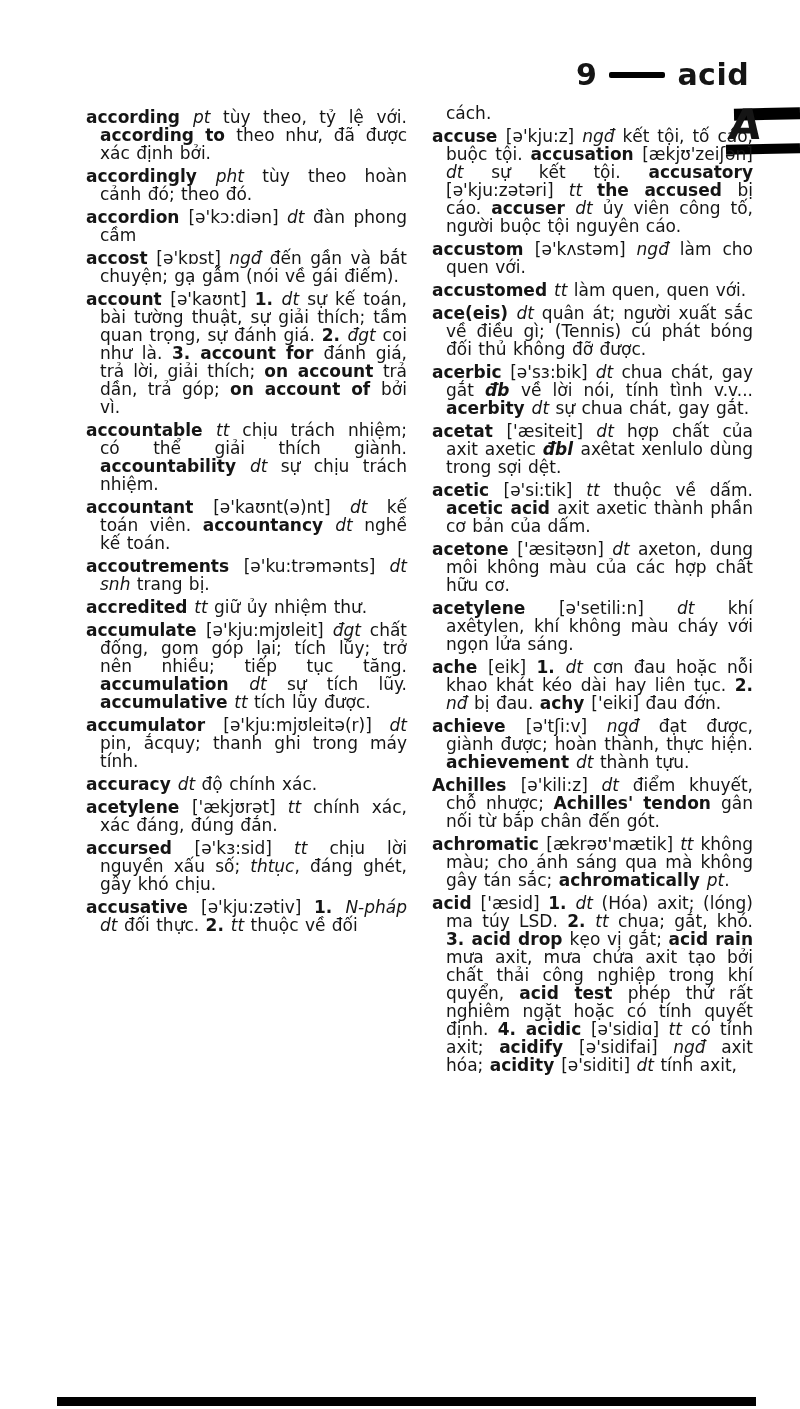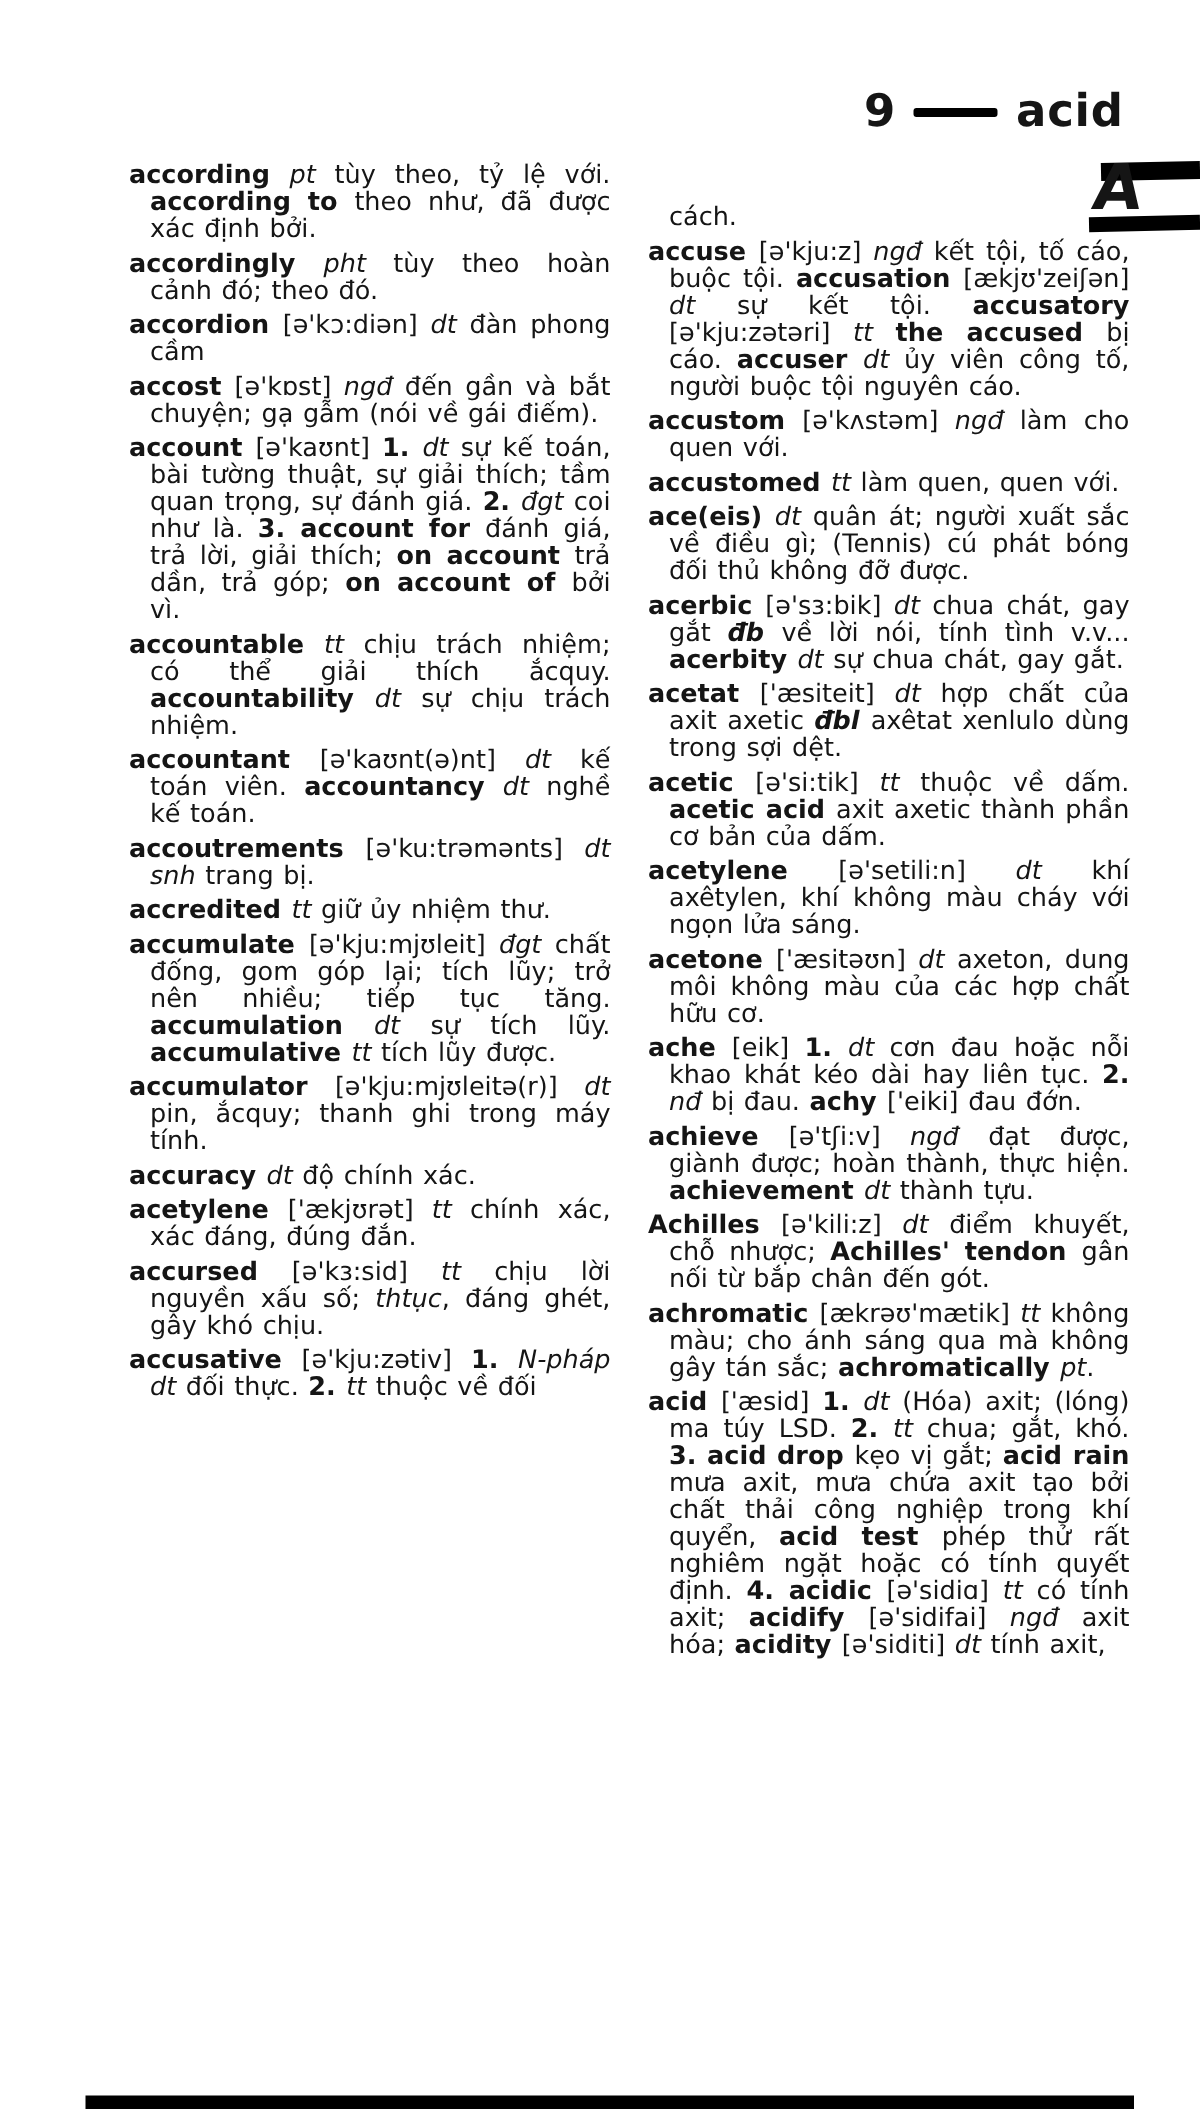--- a/index.html
+++ b/index.html
@@ -45,21 +45,21 @@
     word-spacing: 1px;
   }
   .col.left  { left: 86px;  top: 108px; }
   .col.right { left: 432px; top: 104px; }
 
   .entry {
     margin: 0 0 5px 0;
     padding-left: 14px;
     text-indent: -14px;
   }
-  .entry.cont { text-indent: 0; margin-top: 32px; }
+  .entry.cont { text-indent: 0; }
 
   .b  { font-weight: 700; }
   .i  { font-style: italic; }
   .bi { font-weight: 700; font-style: italic; }
   .r  { font-weight: 400; }
 
   
   .bottom-rule {
     position: absolute;
     left: 57px; top: 1397px;
@@ -83,42 +83,42 @@
     <div class="stripe bottom"></div>
     <span class="letter">A</span>
   </div>
 
   <div class="col left">
       <p class="entry"><span class="b">according </span><span class="i">pt </span><span class="r">tùy theo, tỷ lệ với. </span><span class="b">according to </span><span class="r">theo như, đã được xác định bởi.</span></p>
       <p class="entry"><span class="b">accordingly </span><span class="i">pht </span><span class="r">tùy theo hoàn cảnh đó; theo đó.</span></p>
       <p class="entry"><span class="b">accordion </span><span class="r">[ə'kɔ:diən] </span><span class="i">dt </span><span class="r">đàn phong cầm</span></p>
       <p class="entry"><span class="b">accost </span><span class="r">[ə'kɒst] </span><span class="i">ngđ </span><span class="r">đến gần và bắt chuyện; gạ gẫm (nói về gái điếm).</span></p>
       <p class="entry"><span class="b">account </span><span class="r">[ə'kaʊnt] </span><span class="b">1. </span><span class="i">dt </span><span class="r">sự kế toán, bài tường thuật, sự giải thích; tầm quan trọng, sự đánh giá. </span><span class="b">2. </span><span class="i">đgt </span><span class="r">coi như là. </span><span class="b">3. account for </span><span class="r">đánh giá, trả lời, giải thích; </span><span class="b">on account </span><span class="r">trả dần, trả góp; </span><span class="b">on account of </span><span class="r">bởi vì.</span></p>
-      <p class="entry"><span class="b">accountable </span><span class="i">tt </span><span class="r">chịu trách nhiệm; có thể giải thích ắcquy. </span><span class="b">accountability </span><span class="i">dt </span><span class="r">sự chịu trách nhiệm.</span></p>
+      <p class="entry"><span class="b">accountable </span><span class="i">tt </span><span class="r">chịu trách nhiệm; có thể giải thích giành. </span><span class="b">accountability </span><span class="i">dt </span><span class="r">sự chịu trách nhiệm.</span></p>
       <p class="entry"><span class="b">accountant </span><span class="r">[ə'kaʊnt(ə)nt] </span><span class="i">dt </span><span class="r">kế toán viên. </span><span class="b">accountancy </span><span class="i">dt </span><span class="r">nghề kế toán.</span></p>
       <p class="entry"><span class="b">accoutrements </span><span class="r">[ə'ku:trəmənts] </span><span class="i">dt snh </span><span class="r">trang bị.</span></p>
       <p class="entry"><span class="b">accredited </span><span class="i">tt </span><span class="r">giữ ủy nhiệm thư.</span></p>
       <p class="entry"><span class="b">accumulate </span><span class="r">[ə'kju:mjʊleit] </span><span class="i">đgt </span><span class="r">chất đống, gom góp lại; tích lũy; trở nên nhiều; tiếp tục tăng. </span><span class="b">accumulation </span><span class="i">dt </span><span class="r">sự tích lũy. </span><span class="b">accumulative </span><span class="i">tt </span><span class="r">tích lũy được.</span></p>
       <p class="entry"><span class="b">accumulator </span><span class="r">[ə'kju:mjʊleitə(r)] </span><span class="i">dt </span><span class="r">pin, ắcquy; thanh ghi trong máy tính.</span></p>
       <p class="entry"><span class="b">accuracy </span><span class="i">dt </span><span class="r">độ chính xác.</span></p>
       <p class="entry"><span class="b">acetylene </span><span class="r">['ækjʊrət] </span><span class="i">tt </span><span class="r">chính xác, xác đáng, đúng đắn.</span></p>
       <p class="entry"><span class="b">accursed </span><span class="r">[ə'kɜ:sid] </span><span class="i">tt </span><span class="r">chịu lời nguyền xấu số; </span><span class="i">thtục</span><span class="r">, đáng ghét, gây khó chịu.</span></p>
       <p class="entry"><span class="b">accusative </span><span class="r">[ə'kju:zətiv] </span><span class="b">1. </span><span class="i">N-pháp dt </span><span class="r">đối thực. </span><span class="b">2. </span><span class="i">tt </span><span class="r">thuộc về đối</span></p>
     </div>
   <div class="col right">
       <p class="entry cont"><span class="r">cách.</span></p>
       <p class="entry"><span class="b">accuse </span><span class="r">[ə'kju:z] </span><span class="i">ngđ </span><span class="r">kết tội, tố cáo, buộc tội. </span><span class="b">accusation </span><span class="r">[ækjʊ'zeiʃən] </span><span class="i">dt </span><span class="r">sự kết tội. </span><span class="b">accusatory </span><span class="r">[ə'kju:zətəri] </span><span class="i">tt </span><span class="b">the accused </span><span class="r">bị cáo. </span><span class="b">accuser </span><span class="i">dt </span><span class="r">ủy viên công tố, người buộc tội nguyên cáo.</span></p>
       <p class="entry"><span class="b">accustom </span><span class="r">[ə'kʌstəm] </span><span class="i">ngđ </span><span class="r">làm cho quen với.</span></p>
       <p class="entry"><span class="b">accustomed </span><span class="i">tt </span><span class="r">làm quen, quen với.</span></p>
       <p class="entry"><span class="b">ace(eis) </span><span class="i">dt </span><span class="r">quân át; người xuất sắc về điều gì; (Tennis) cú phát bóng đối thủ không đỡ được.</span></p>
       <p class="entry"><span class="b">acerbic </span><span class="r">[ə'sɜ:bik] </span><span class="i">dt </span><span class="r">chua chát, gay gắt </span><span class="bi">đb </span><span class="r">về lời nói, tính tình v.v... </span><span class="b">acerbity </span><span class="i">dt </span><span class="r">sự chua chát, gay gắt.</span></p>
       <p class="entry"><span class="b">acetat </span><span class="r">['æsiteit] </span><span class="i">dt </span><span class="r">hợp chất của axit axetic </span><span class="bi">đbl </span><span class="r">axêtat xenlulo dùng trong sợi dệt.</span></p>
       <p class="entry"><span class="b">acetic </span><span class="r">[ə'si:tik] </span><span class="i">tt </span><span class="r">thuộc về dấm. </span><span class="b">acetic acid </span><span class="r">axit axetic thành phần cơ bản của dấm.</span></p>
+      <p class="entry"><span class="b">acetone </span><span class="r">['æsitəʊn] </span><span class="i">dt </span><span class="r">axeton, dung môi không màu của các hợp chất hữu cơ.</span></p>
       <p class="entry"><span class="b">acetylene </span><span class="r">[ə'setili:n] </span><span class="i">dt </span><span class="r">khí axêtylen, khí không màu cháy với ngọn lửa sáng.</span></p>
-      <p class="entry"><span class="b">acetone </span><span class="r">['æsitəʊn] </span><span class="i">dt </span><span class="r">axeton, dung môi không màu của các hợp chất hữu cơ.</span></p>
       <p class="entry"><span class="b">ache </span><span class="r">[eik] </span><span class="b">1. </span><span class="i">dt </span><span class="r">cơn đau hoặc nỗi khao khát kéo dài hay liên tục. </span><span class="b">2. </span><span class="i">nđ </span><span class="r">bị đau. </span><span class="b">achy </span><span class="r">['eiki] đau đớn.</span></p>
       <p class="entry"><span class="b">achieve </span><span class="r">[ə'tʃi:v] </span><span class="i">ngđ </span><span class="r">đạt được, giành được; hoàn thành, thực hiện. </span><span class="b">achievement </span><span class="i">dt </span><span class="r">thành tựu.</span></p>
       <p class="entry"><span class="b">Achilles </span><span class="r">[ə'kili:z] </span><span class="i">dt </span><span class="r">điểm khuyết, chỗ nhược; </span><span class="b">Achilles' tendon </span><span class="r">gân nối từ bắp chân đến gót.</span></p>
       <p class="entry"><span class="b">achromatic </span><span class="r">[ækrəʊ'mætik] </span><span class="i">tt </span><span class="r">không màu; cho ánh sáng qua mà không gây tán sắc; </span><span class="b">achromatically </span><span class="i">pt</span><span class="r">.</span></p>
       <p class="entry"><span class="b">acid </span><span class="r">['æsid] </span><span class="b">1. </span><span class="i">dt </span><span class="r">(Hóa) axit; (lóng) ma túy LSD. </span><span class="b">2. </span><span class="i">tt </span><span class="r">chua; gắt, khó. </span><span class="b">3. acid drop </span><span class="r">kẹo vị gắt; </span><span class="b">acid rain </span><span class="r">mưa axit, mưa chứa axit tạo bởi chất thải công nghiệp trong khí quyển, </span><span class="b">acid test </span><span class="r">phép thử rất nghiêm ngặt hoặc có tính quyết định. </span><span class="b">4. acidic </span><span class="r">[ə'sidiɑ] </span><span class="i">tt </span><span class="r">có tính axit; </span><span class="b">acidify </span><span class="r">[ə'sidifai] </span><span class="i">ngđ </span><span class="r">axit hóa; </span><span class="b">acidity </span><span class="r">[ə'siditi] </span><span class="i">dt </span><span class="r">tính axit,</span></p>
     </div>
 
   <div class="bottom-rule"></div>
 </div>
 

